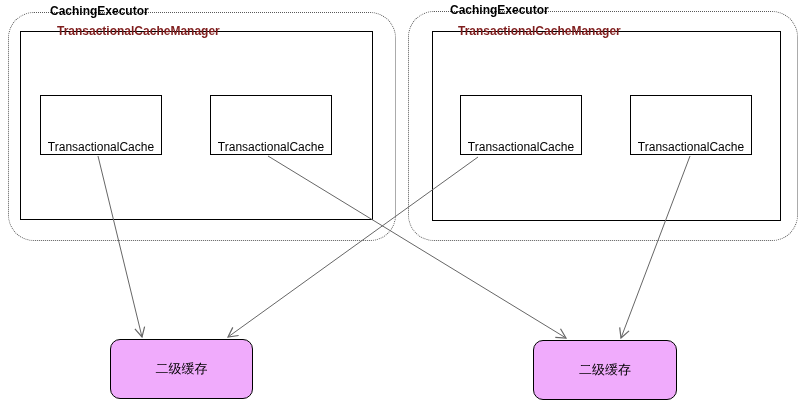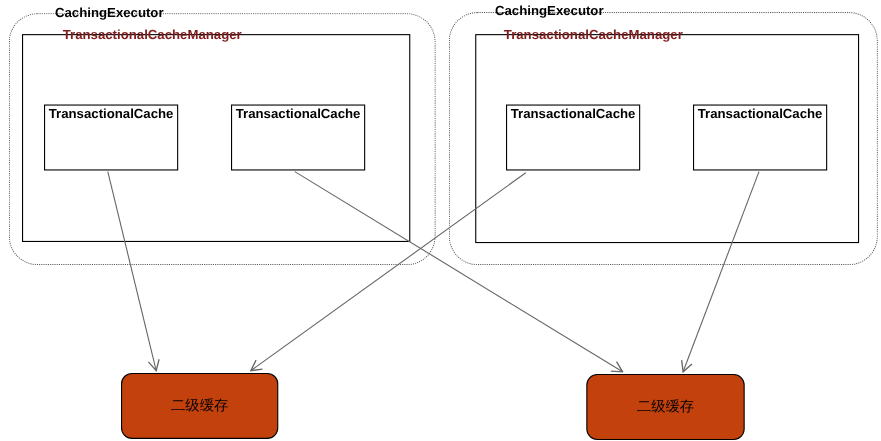--- a/index.html
+++ b/index.html
@@ -46,31 +46,31 @@
     white-space: nowrap;
     color: #7f1d1d;
   }
   .cache {
     position: absolute;
     width: 120px;
     height: 58px;
     border: 1px solid #000000;
     background: #ffffff;
     display: flex;
-    align-items: flex-start;
+    align-items: flex-end;
     justify-content: center;
     font-size: 12px;
-    font-weight: bold;
+    font-weight: normal;
     text-align: center;
   }
   .l2cache {
     position: absolute;
     border: 1px solid #000000;
     border-radius: 10px;
-    background: #c2410c;
+    background: #f0abfc;
     display: flex;
     align-items: center;
     justify-content: center;
     font-size: 13px;
     font-weight: 500;
     text-align: center;
   }
   .arrows-layer {
     position: absolute;
     left: 0;

